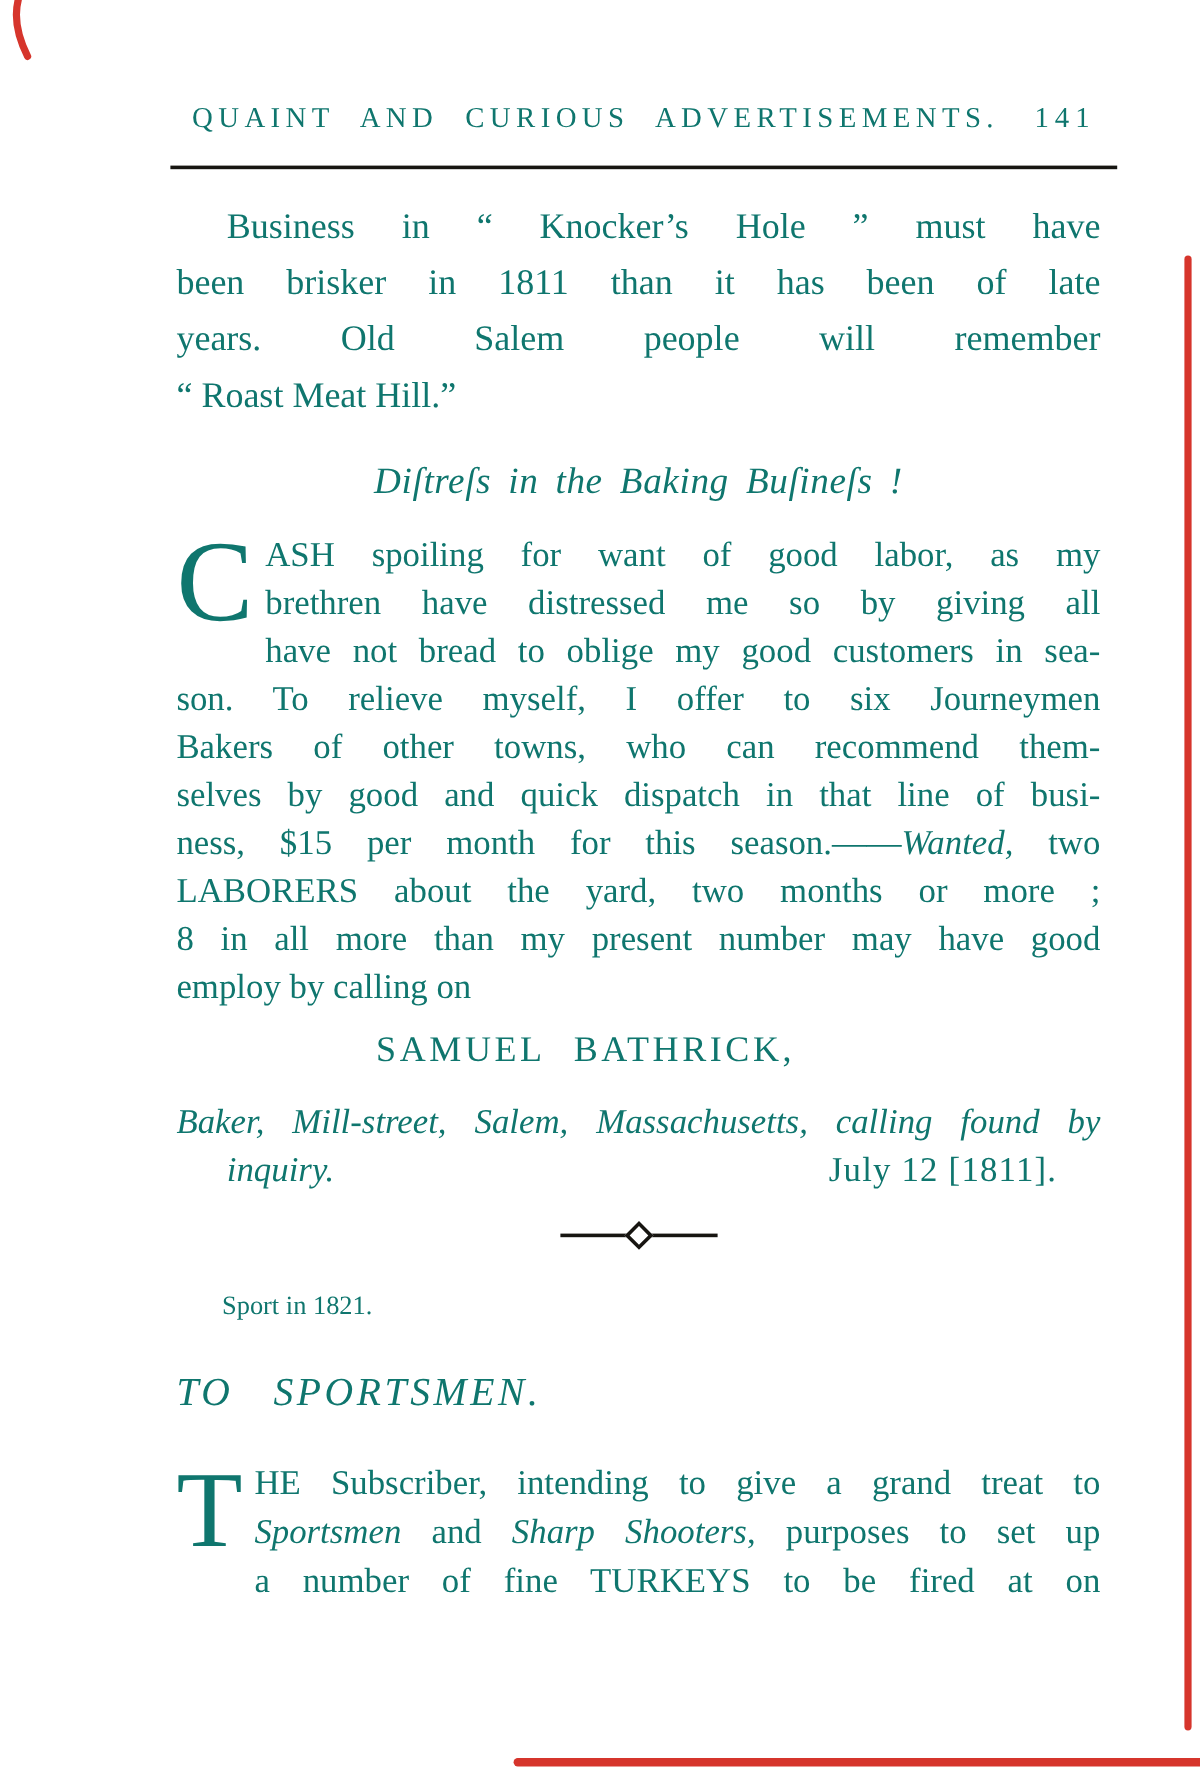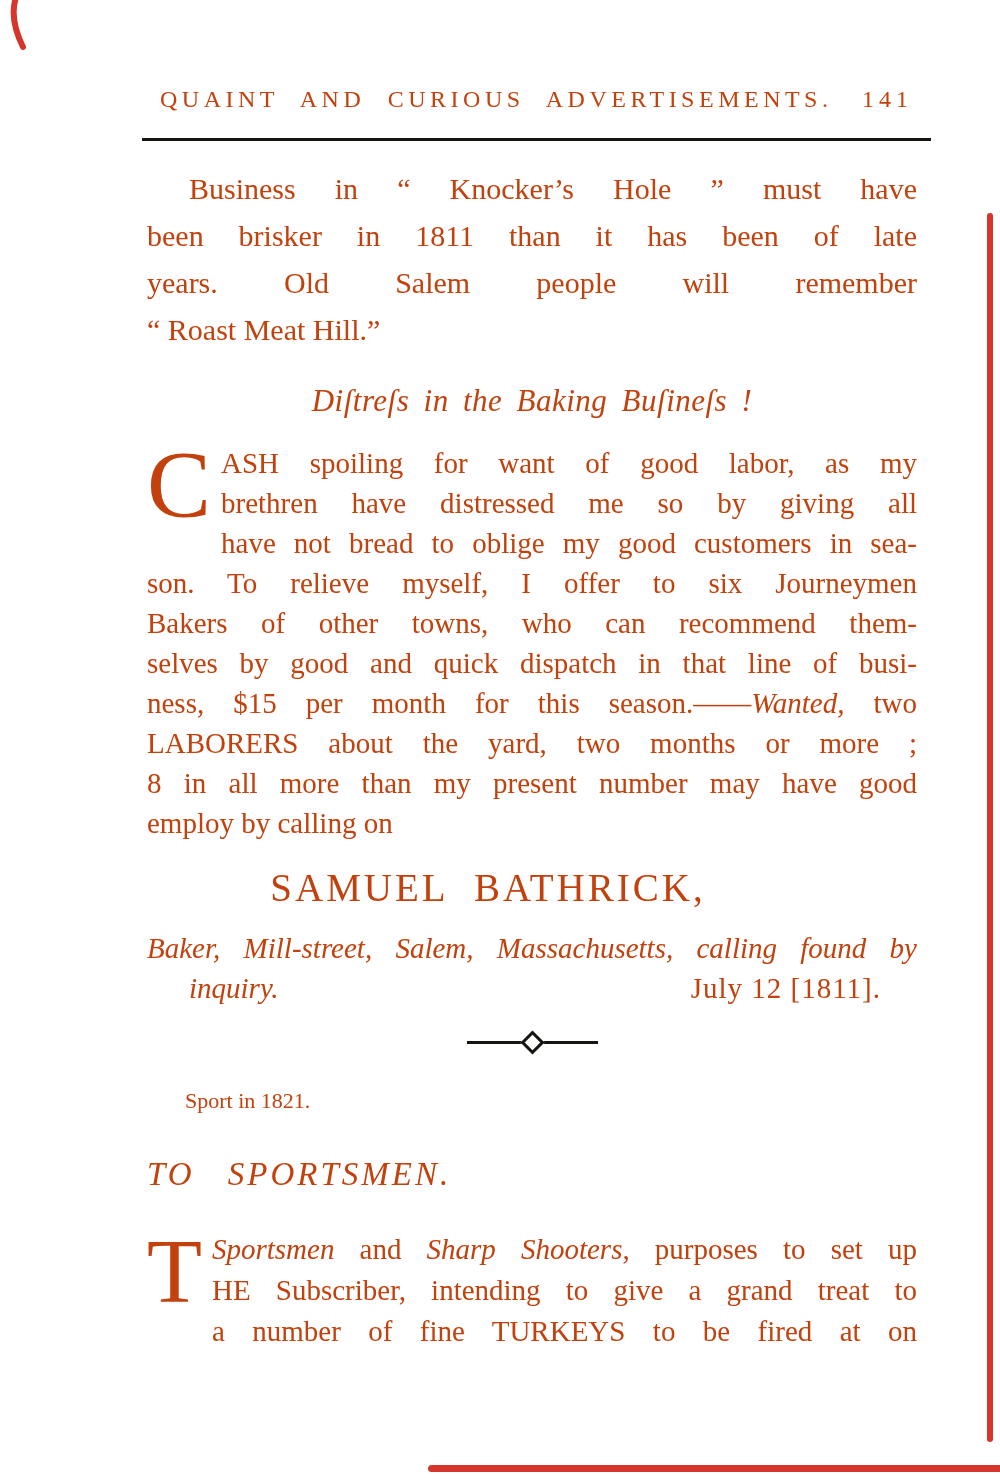--- a/index.html
+++ b/index.html
@@ -3,21 +3,21 @@
 <meta charset="utf-8">
 <style>
   html, body { margin: 0; padding: 0; }
   .page {
     position: relative;
     width: 1000px;
     height: 1483px;
     background: #ffffff;
     overflow: hidden;
     font-family: "Liberation Serif", "DejaVu Serif", serif;
-    color: #c2410c;
+    color: #0f766e;
   }
   .col {
     position: absolute;
     left: 147px;
     top: 0;
     width: 770px;
   }
   
   .running-head {
     display: flex;
@@ -57,22 +57,22 @@
   .ad-heading {
     margin-top: 30px;
     font-style: italic;
     font-size: 31px;
     line-height: 36px;
     text-align: center;
     letter-spacing: 0.5px;
     word-spacing: 6px;
   }
   .signature-name {
-    margin-top: 27px;
-    font-size: 39px;
+    margin-top: 14px;
+    font-size: 30px;
     line-height: 36px;
     text-align: center;
     letter-spacing: 3px;
     word-spacing: 14px;
     padding-right: 88px;
   }
   .signature {
     margin-top: 22px;
     font-size: 29px;
     line-height: 40px;
@@ -193,22 +193,22 @@
       <span class="diamond"></span>
       <span class="bar"></span>
     </div>
 
     <div class="sport-intro">Sport in 1821.</div>
 
     <div class="sport-heading">TO SPORTSMEN.</div>
 
     <div class="para p3">
       <span class="drop-cap">T</span>
+      <div class="jline">HE Subscriber, intending to give a grand treat to</div>
       <div class="jline indent-sm"><span class="it">Sportsmen</span><span> and </span><span class="it">Sharp Shooters</span><span>, purposes to set up</span></div>
-      <div class="jline">HE Subscriber, intending to give a grand treat to</div>
       <div class="jline">a number of fine TURKEYS to be fired at on</div>
     </div>
 
   </div>
 
   <svg class="mark-top-left" width="40" height="54">
     <path d="M14 0 Q7 22 21 50" fill="none" stroke="#d6352c" stroke-width="6" stroke-linecap="round"></path>
   </svg>
   <div class="mark-right"></div>
   <div class="mark-bottom"></div>

